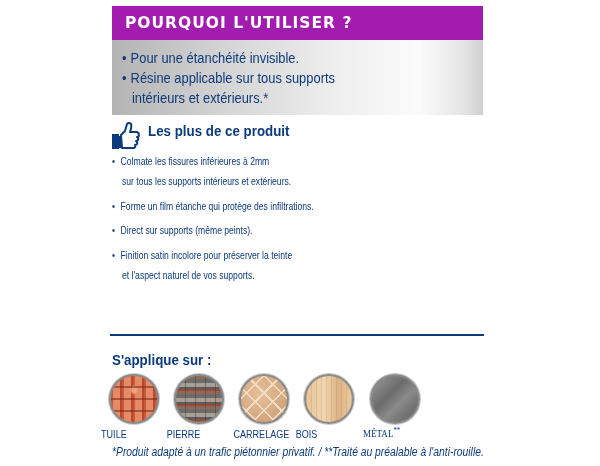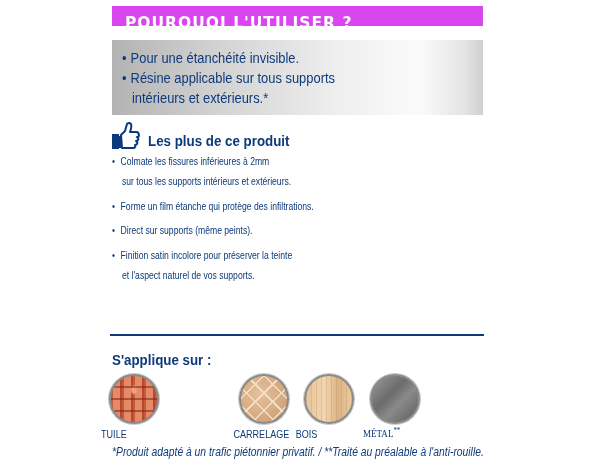--- a/index.html
+++ b/index.html
@@ -1,41 +1,41 @@
 <!DOCTYPE html>
 <html><head>
 <meta charset="utf-8">
 <style>
   * { box-sizing: border-box; margin: 0; padding: 0; }
   html, body { width: 600px; height: 466px; background: #ffffff; overflow: hidden; }
   body { position: relative; font-family: "Liberation Sans", sans-serif; color: #0d3a7a; }
 
   .header-bar {
-    position: absolute; left: 112px; top: 6px; width: 371px; height: 20px;
-    background: #d946ef; color: #ffffff;
+    position: absolute; left: 112px; top: 6px; width: 371px; height: 34px;
+    background: #a21caf; color: #ffffff;
     font-family: "DejaVu Sans", sans-serif; font-weight: bold;
     font-size: 15.5px; letter-spacing: 1px;
     padding-left: 13px; line-height: 34px;
   }
   .why-box {
     position: absolute; left: 112px; top: 40px; width: 371px; height: 75px;
     background: linear-gradient(90deg, #b3b3b3 0%, #d4d4d4 30%, #eeeeee 60%, #fbfbfb 83%, #e4e4e4 95%, #cfcfcf 100%);
     padding: 8px 0 0 10px;
   }
   .why-box .item {
     font-size: 15px; line-height: 20px; color: #0d3a7a;
     font-stretch: condensed; transform-origin: left; 
   }
   .cond { display: inline-block; transform: scaleX(0.86); transform-origin: left center; white-space: nowrap; }
   .bullet { display: inline-block; width: 10px; }
   .indent { padding-left: 10px; }
 
   .plus-title {
     position: absolute; left: 112px; top: 122px; height: 28px;
-    display: flex; align-items: flex-end;
+    display: flex; align-items: flex-start;
   }
   .thumb { width: 28px; height: 28px; }
   .plus-title .label {
     margin-left: 8px; font-weight: bold; font-size: 15.5px; color: #0d3a7a;
   }
 
   .plus-list { position: absolute; left: 112px; top: 152px; width: 380px; }
   .plus-list .item { font-size: 10px; line-height: 20px; margin-bottom: 4.5px; color: #0d3a7a; }
 
   .divider {
@@ -143,20 +143,24 @@
 
 <div class="divider"></div>
 
 <div class="applies-title cond">S'applique sur :</div>
 
 <div class="surfaces">
   <div class="surface" style="left:99px;">
     <div class="disc tuile"></div>
     <div class="caption"><span class="cond" style="transform-origin:center;"><span>TUILE</span></span></div>
   </div>
+  <div class="surface" style="left:164px;">
+    <div class="disc pierre"></div>
+    <div class="caption"><span class="cond" style="transform-origin:center;"><span>PIERRE</span></span></div>
+  </div>
   <div class="surface" style="left:229px;">
     <div class="disc carrelage"></div>
     <div class="caption"><span class="cond" style="transform-origin:center;"><span>CARRELAGE</span></span></div>
   </div>
   <div class="surface" style="left:294px;">
     <div class="disc bois"></div>
     <div class="caption"><span class="cond" style="transform-origin:center;"><span>BOIS</span></span></div>
   </div>
   <div class="surface" style="left:360px;font-family:Liberation Serif, serif;">
     <div class="disc metal"></div>

